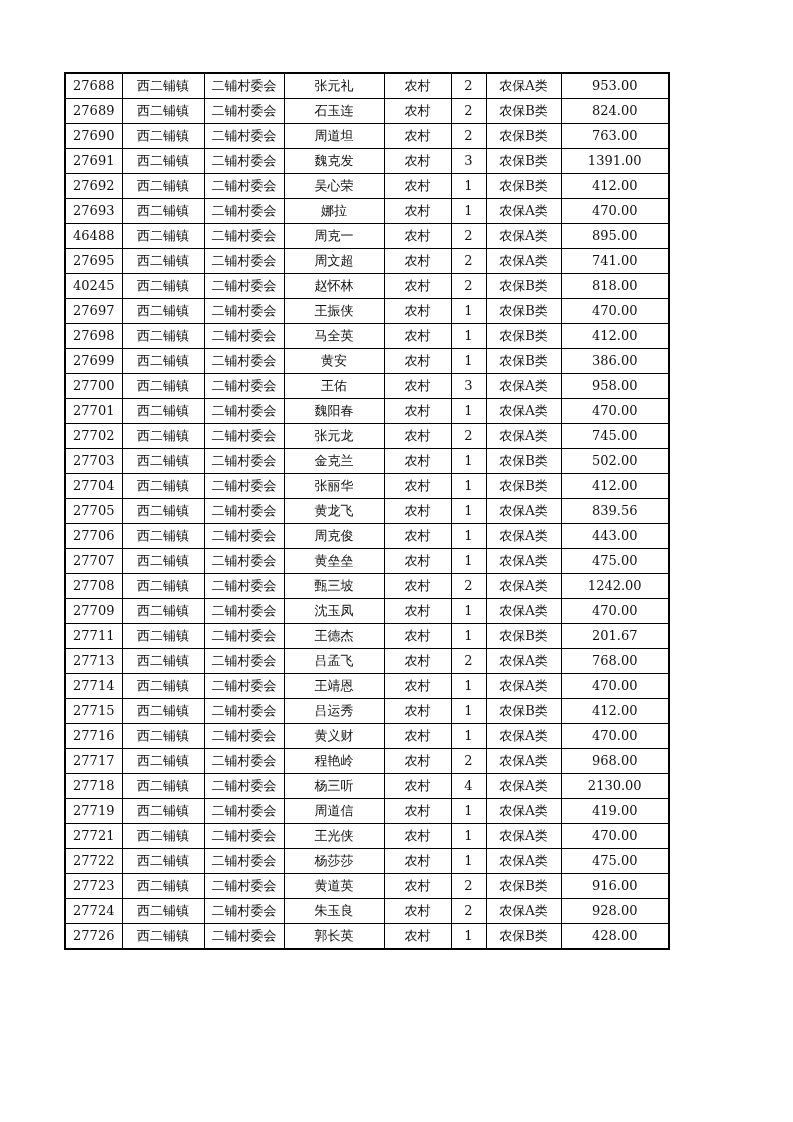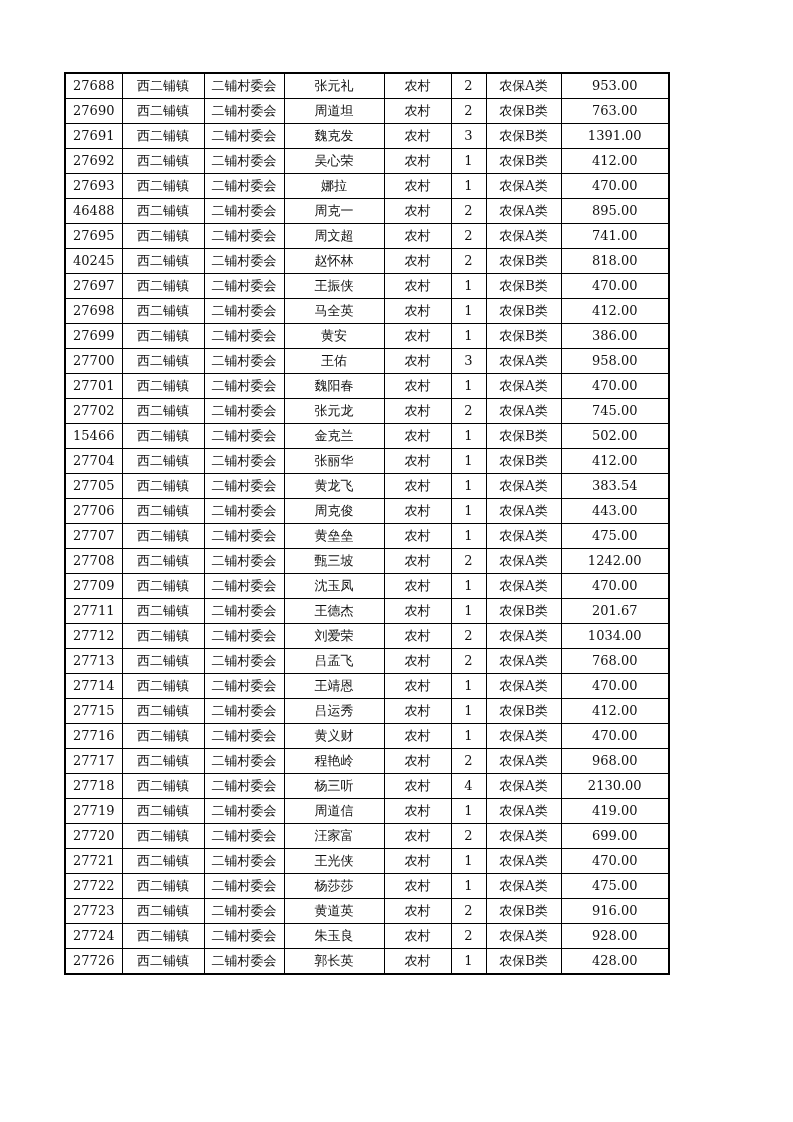--- a/index.html
+++ b/index.html
@@ -70,20 +70,30 @@
           <td>27688</td>
           <td>西二铺镇</td>
           <td>二铺村委会</td>
           <td>张元礼</td>
           <td>农村</td>
           <td>2</td>
           <td>农保A类</td>
           <td>953.00</td>
         </tr>
         <tr>
+          <td>27689</td>
+          <td>西二铺镇</td>
+          <td>二铺村委会</td>
+          <td>石玉连</td>
+          <td>农村</td>
+          <td>2</td>
+          <td>农保B类</td>
+          <td>824.00</td>
+        </tr>
+        <tr>
           <td>27690</td>
           <td>西二铺镇</td>
           <td>二铺村委会</td>
           <td>周道坦</td>
           <td>农村</td>
           <td>2</td>
           <td>农保B类</td>
           <td>763.00</td>
         </tr>
         <tr>
@@ -200,21 +210,21 @@
           <td>27702</td>
           <td>西二铺镇</td>
           <td>二铺村委会</td>
           <td>张元龙</td>
           <td>农村</td>
           <td>2</td>
           <td>农保A类</td>
           <td>745.00</td>
         </tr>
         <tr>
-          <td>15466</td>
+          <td>27703</td>
           <td>西二铺镇</td>
           <td>二铺村委会</td>
           <td>金克兰</td>
           <td>农村</td>
           <td>1</td>
           <td>农保B类</td>
           <td>502.00</td>
         </tr>
         <tr>
           <td>27704</td>
@@ -227,21 +237,21 @@
           <td>412.00</td>
         </tr>
         <tr>
           <td>27705</td>
           <td>西二铺镇</td>
           <td>二铺村委会</td>
           <td>黄龙飞</td>
           <td>农村</td>
           <td>1</td>
           <td>农保A类</td>
-          <td>383.54</td>
+          <td>839.56</td>
         </tr>
         <tr>
           <td>27706</td>
           <td>西二铺镇</td>
           <td>二铺村委会</td>
           <td>周克俊</td>
           <td>农村</td>
           <td>1</td>
           <td>农保A类</td>
           <td>443.00</td>
@@ -280,30 +290,20 @@
           <td>27711</td>
           <td>西二铺镇</td>
           <td>二铺村委会</td>
           <td>王德杰</td>
           <td>农村</td>
           <td>1</td>
           <td>农保B类</td>
           <td>201.67</td>
         </tr>
         <tr>
-          <td>27712</td>
-          <td>西二铺镇</td>
-          <td>二铺村委会</td>
-          <td>刘爱荣</td>
-          <td>农村</td>
-          <td>2</td>
-          <td>农保A类</td>
-          <td>1034.00</td>
-        </tr>
-        <tr>
           <td>27713</td>
           <td>西二铺镇</td>
           <td>二铺村委会</td>
           <td>吕孟飞</td>
           <td>农村</td>
           <td>2</td>
           <td>农保A类</td>
           <td>768.00</td>
         </tr>
         <tr>
@@ -358,30 +358,20 @@
         </tr>
         <tr>
           <td>27719</td>
           <td>西二铺镇</td>
           <td>二铺村委会</td>
           <td>周道信</td>
           <td>农村</td>
           <td>1</td>
           <td>农保A类</td>
           <td>419.00</td>
-        </tr>
-        <tr>
-          <td>27720</td>
-          <td>西二铺镇</td>
-          <td>二铺村委会</td>
-          <td>汪家富</td>
-          <td>农村</td>
-          <td>2</td>
-          <td>农保A类</td>
-          <td>699.00</td>
         </tr>
         <tr>
           <td>27721</td>
           <td>西二铺镇</td>
           <td>二铺村委会</td>
           <td>王光侠</td>
           <td>农村</td>
           <td>1</td>
           <td>农保A类</td>
           <td>470.00</td>

